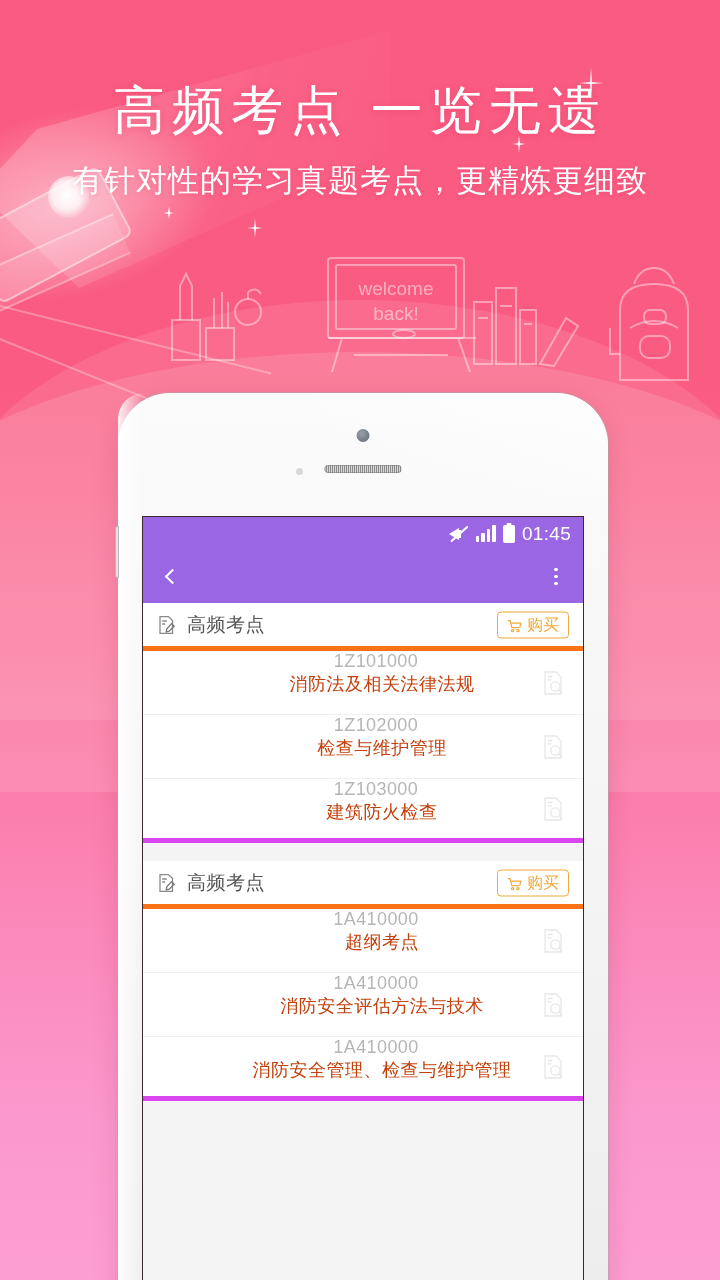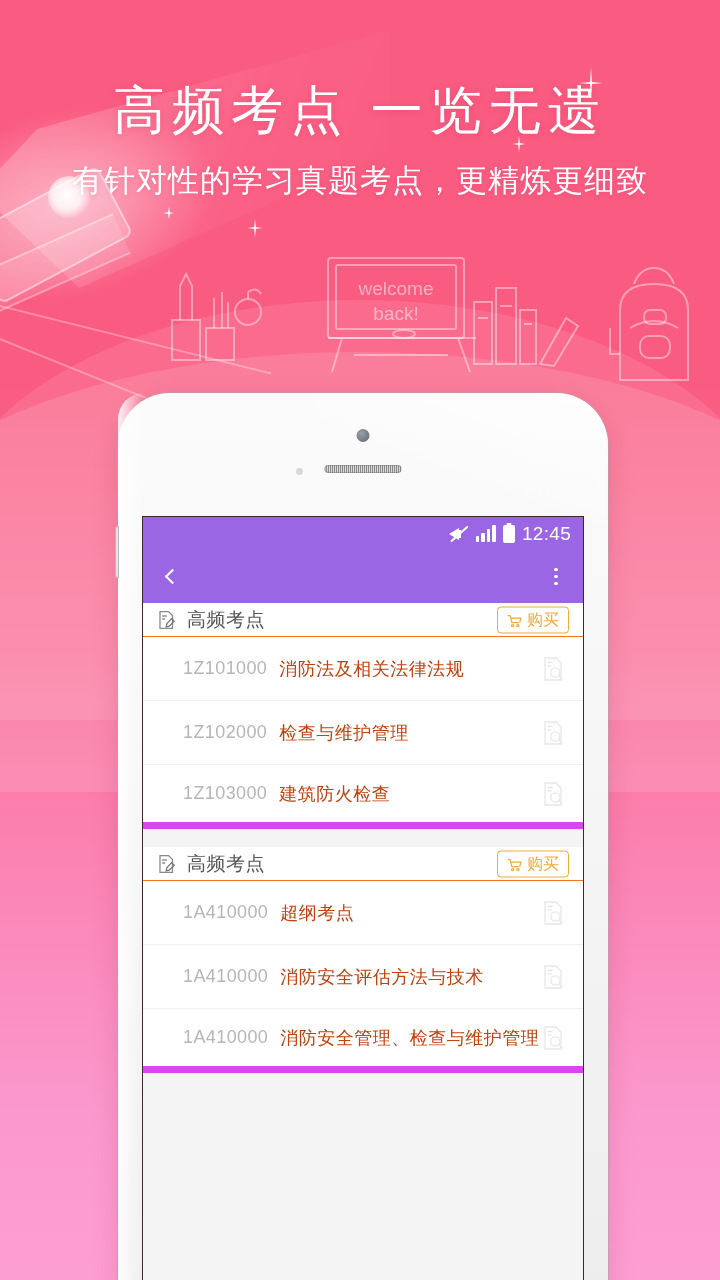--- a/index.html
+++ b/index.html
@@ -190,38 +190,38 @@
     display:flex; flex-direction:column; align-items:center; justify-content:center; gap:3.4px;
   }
   .nav-more i{ width:3.6px; height:3.6px; border-radius:50%; background:#fff; display:block; }
 
   
   .content{ height:690px; background:#f4f4f4; overflow:hidden; }
   .section{ background:#fff; }
   .gap{ height:18px; background:#f4f4f4; }
 
   .sec-head{
-    height:34px; display:flex; align-items:center; padding:0 14px;
-    border-bottom:1px solid #f97316; position:relative;
+    height:48px; display:flex; align-items:center; padding:0 14px;
+    border-bottom:5px solid #f97316; position:relative;
   }
   .ic-note{ width:19px; height:20px; position:relative; flex:0 0 auto; }
   .sec-title{ font-size:19px; color:#555; margin-left:11px; letter-spacing:.5px; }
   .buy-btn{
     position:absolute; right:14px; top:50%; transform:translateY(-50%);
     border:1.4px solid #f0a93a; border-radius:4px;
     height:27px; padding:0 9px; display:flex; align-items:center; gap:5px;
     color:#f0a93a; font-size:16px; background:#fff;
   }
   .ic-cart{ width:15px; height:13px; position:relative; }
 
   .row{
     height:64px; display:flex; align-items:center; padding:0 14px 0 40px;
-    border-bottom:1px solid #f0f0f0; position:relative;
-  }
-  .row:last-child{ border-bottom:7px solid #d946ef; }
+    border-bottom:1px solid #f0f0f0; position:relative;flex-direction:column;
+  }
+  .row:last-child{ border-bottom:5px solid #d946ef; }
   .row-code{ font-size:18px; color:#b6b6b6; letter-spacing:.4px; }
   .row-name{ font-size:18px; color:#c2410c; margin-left:12px; letter-spacing:.5px; }
   .ic-doc{ position:absolute; right:18px; top:50%; transform:translateY(-50%); width:23px; height:25px; opacity:.5; }
 </style>
 </head>
 <body>
 
 <div class="promo-bg">
   <div class="bg-deco">
 
@@ -297,21 +297,21 @@
           <span class="box"></span>
           <span class="slash"></span>
       </span>
       <span class="ic-signal">
         <i></i>
           <i></i>
           <i></i>
           <i></i>
       </span>
       <span class="ic-batt"></span>
-      <span class="sb-clock">12:45</span>
+      <span class="sb-clock">01:45</span>
     </div>
 
     <div class="navbar">
       <div class="nav-back">
         <span class="chev-left"></span>
       </div>
       <div class="nav-more">
         <i></i>
           <i></i>
           <i></i>

